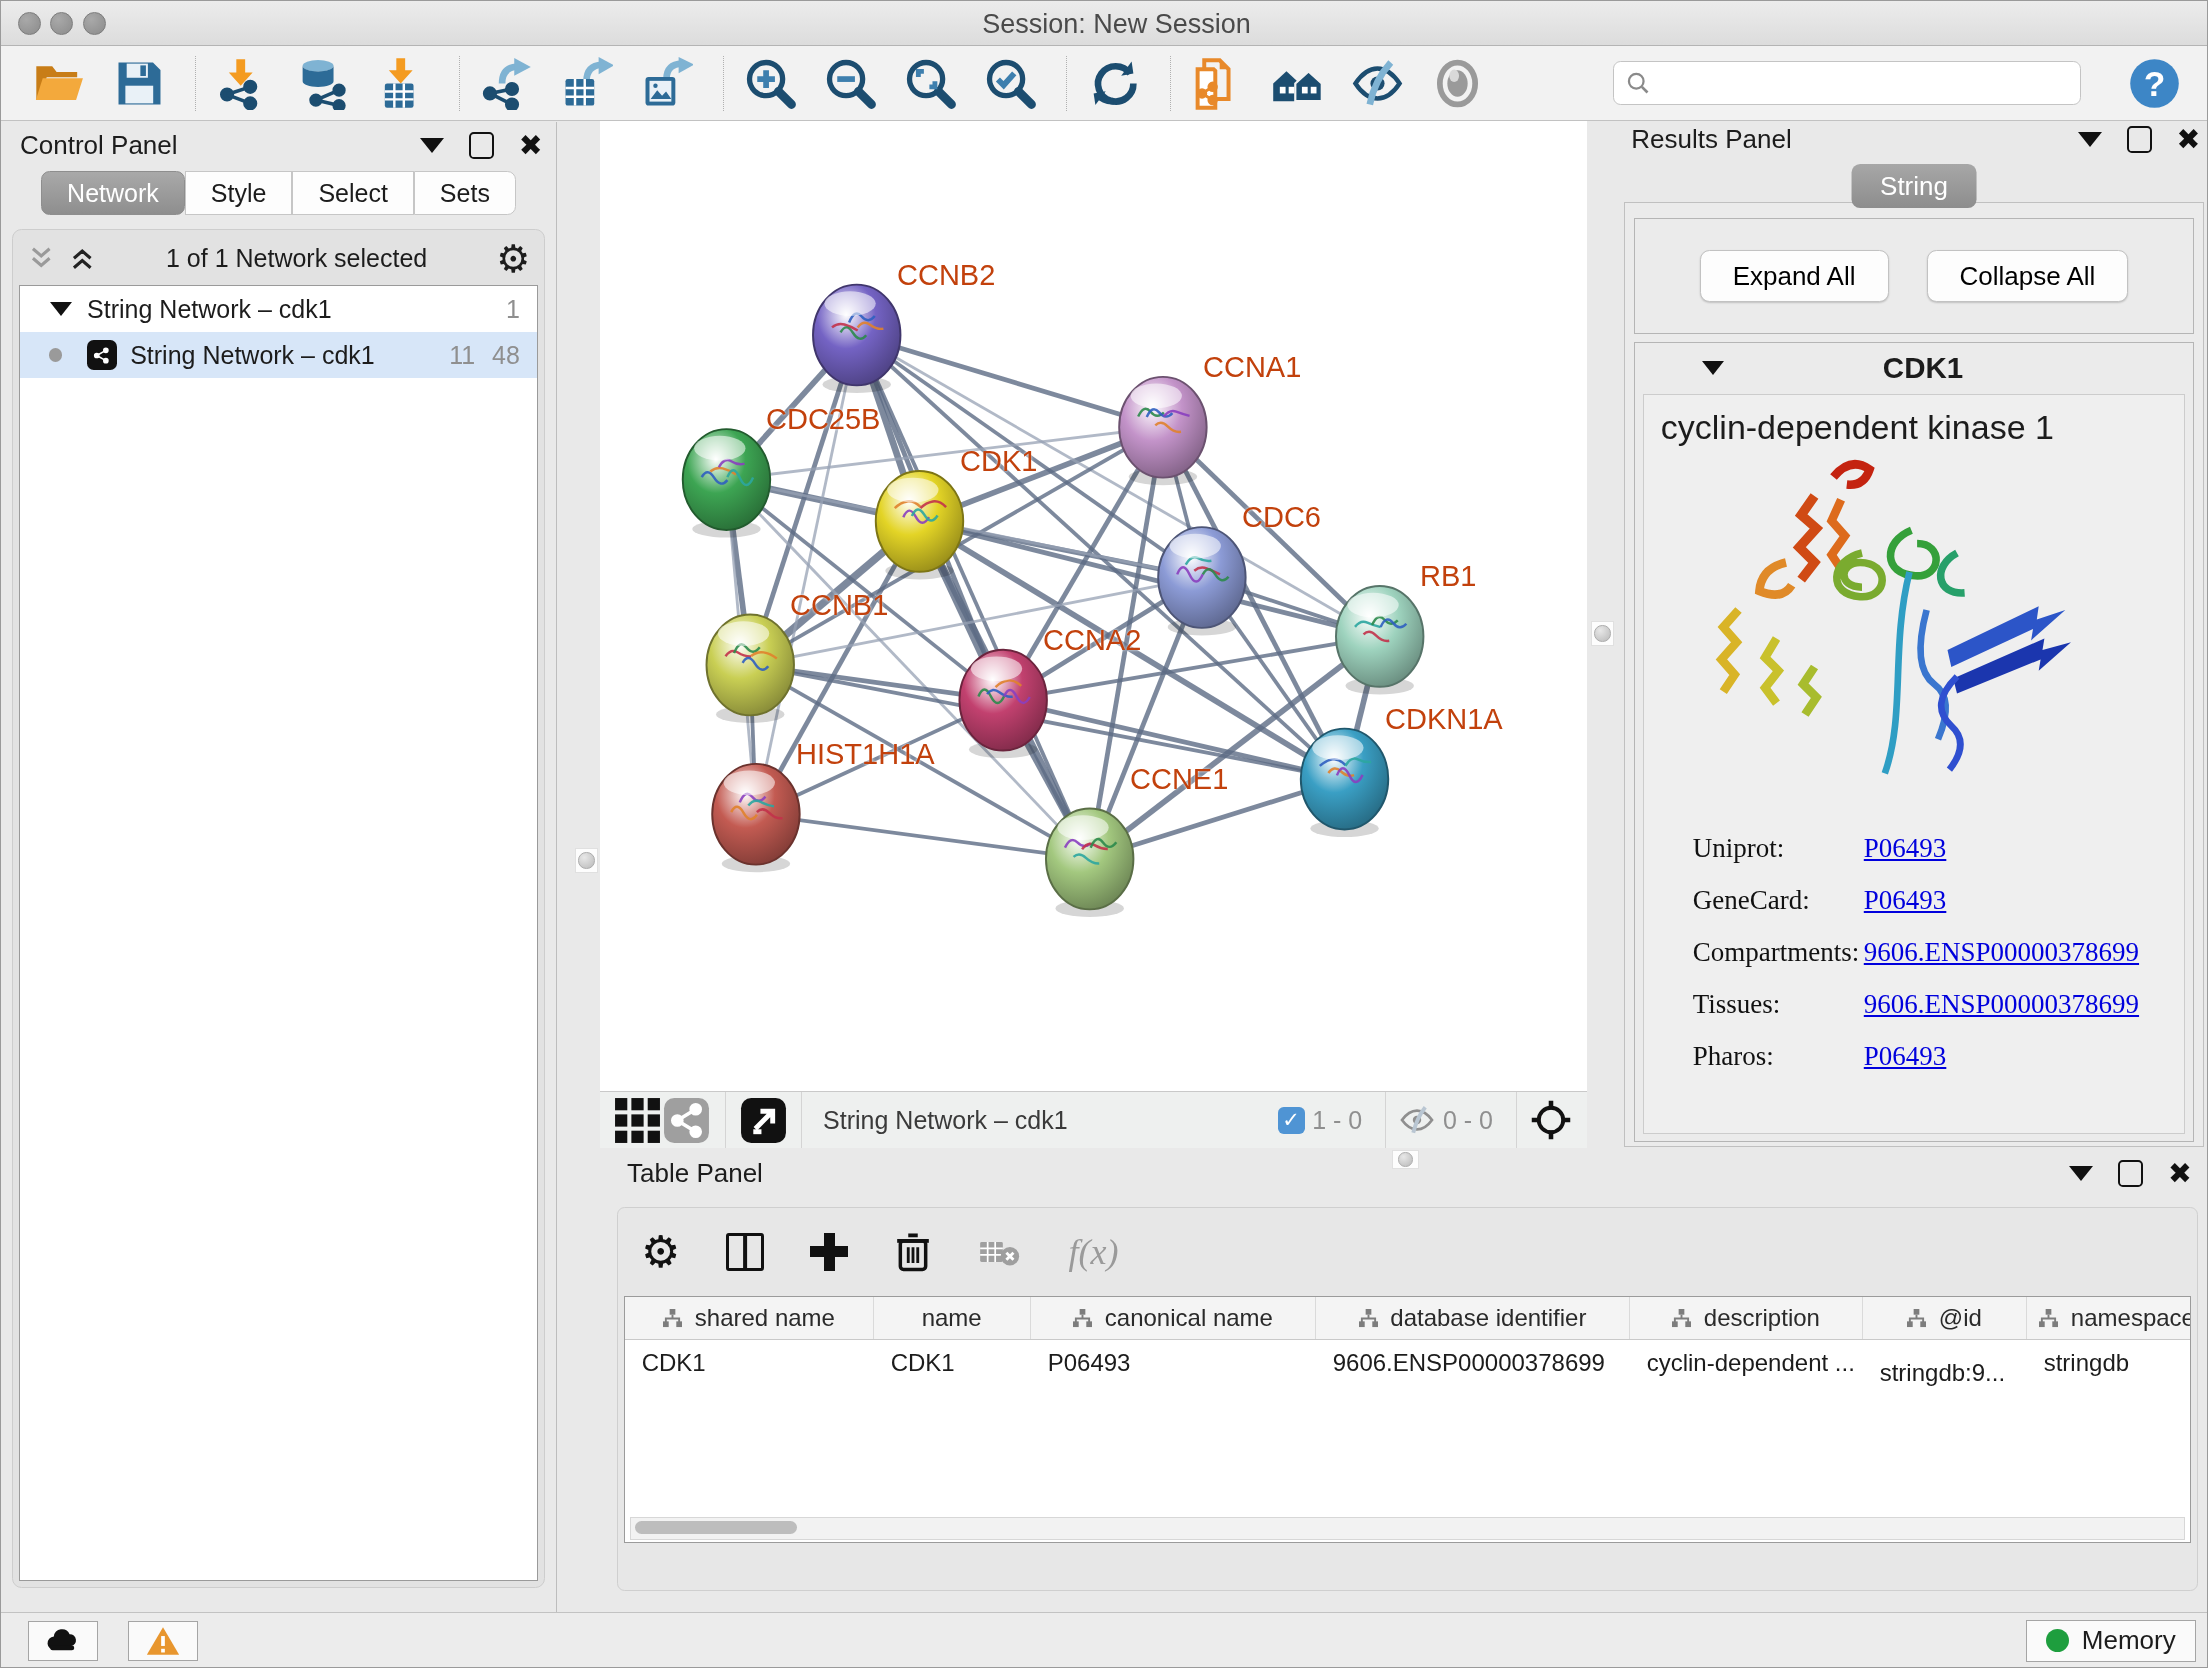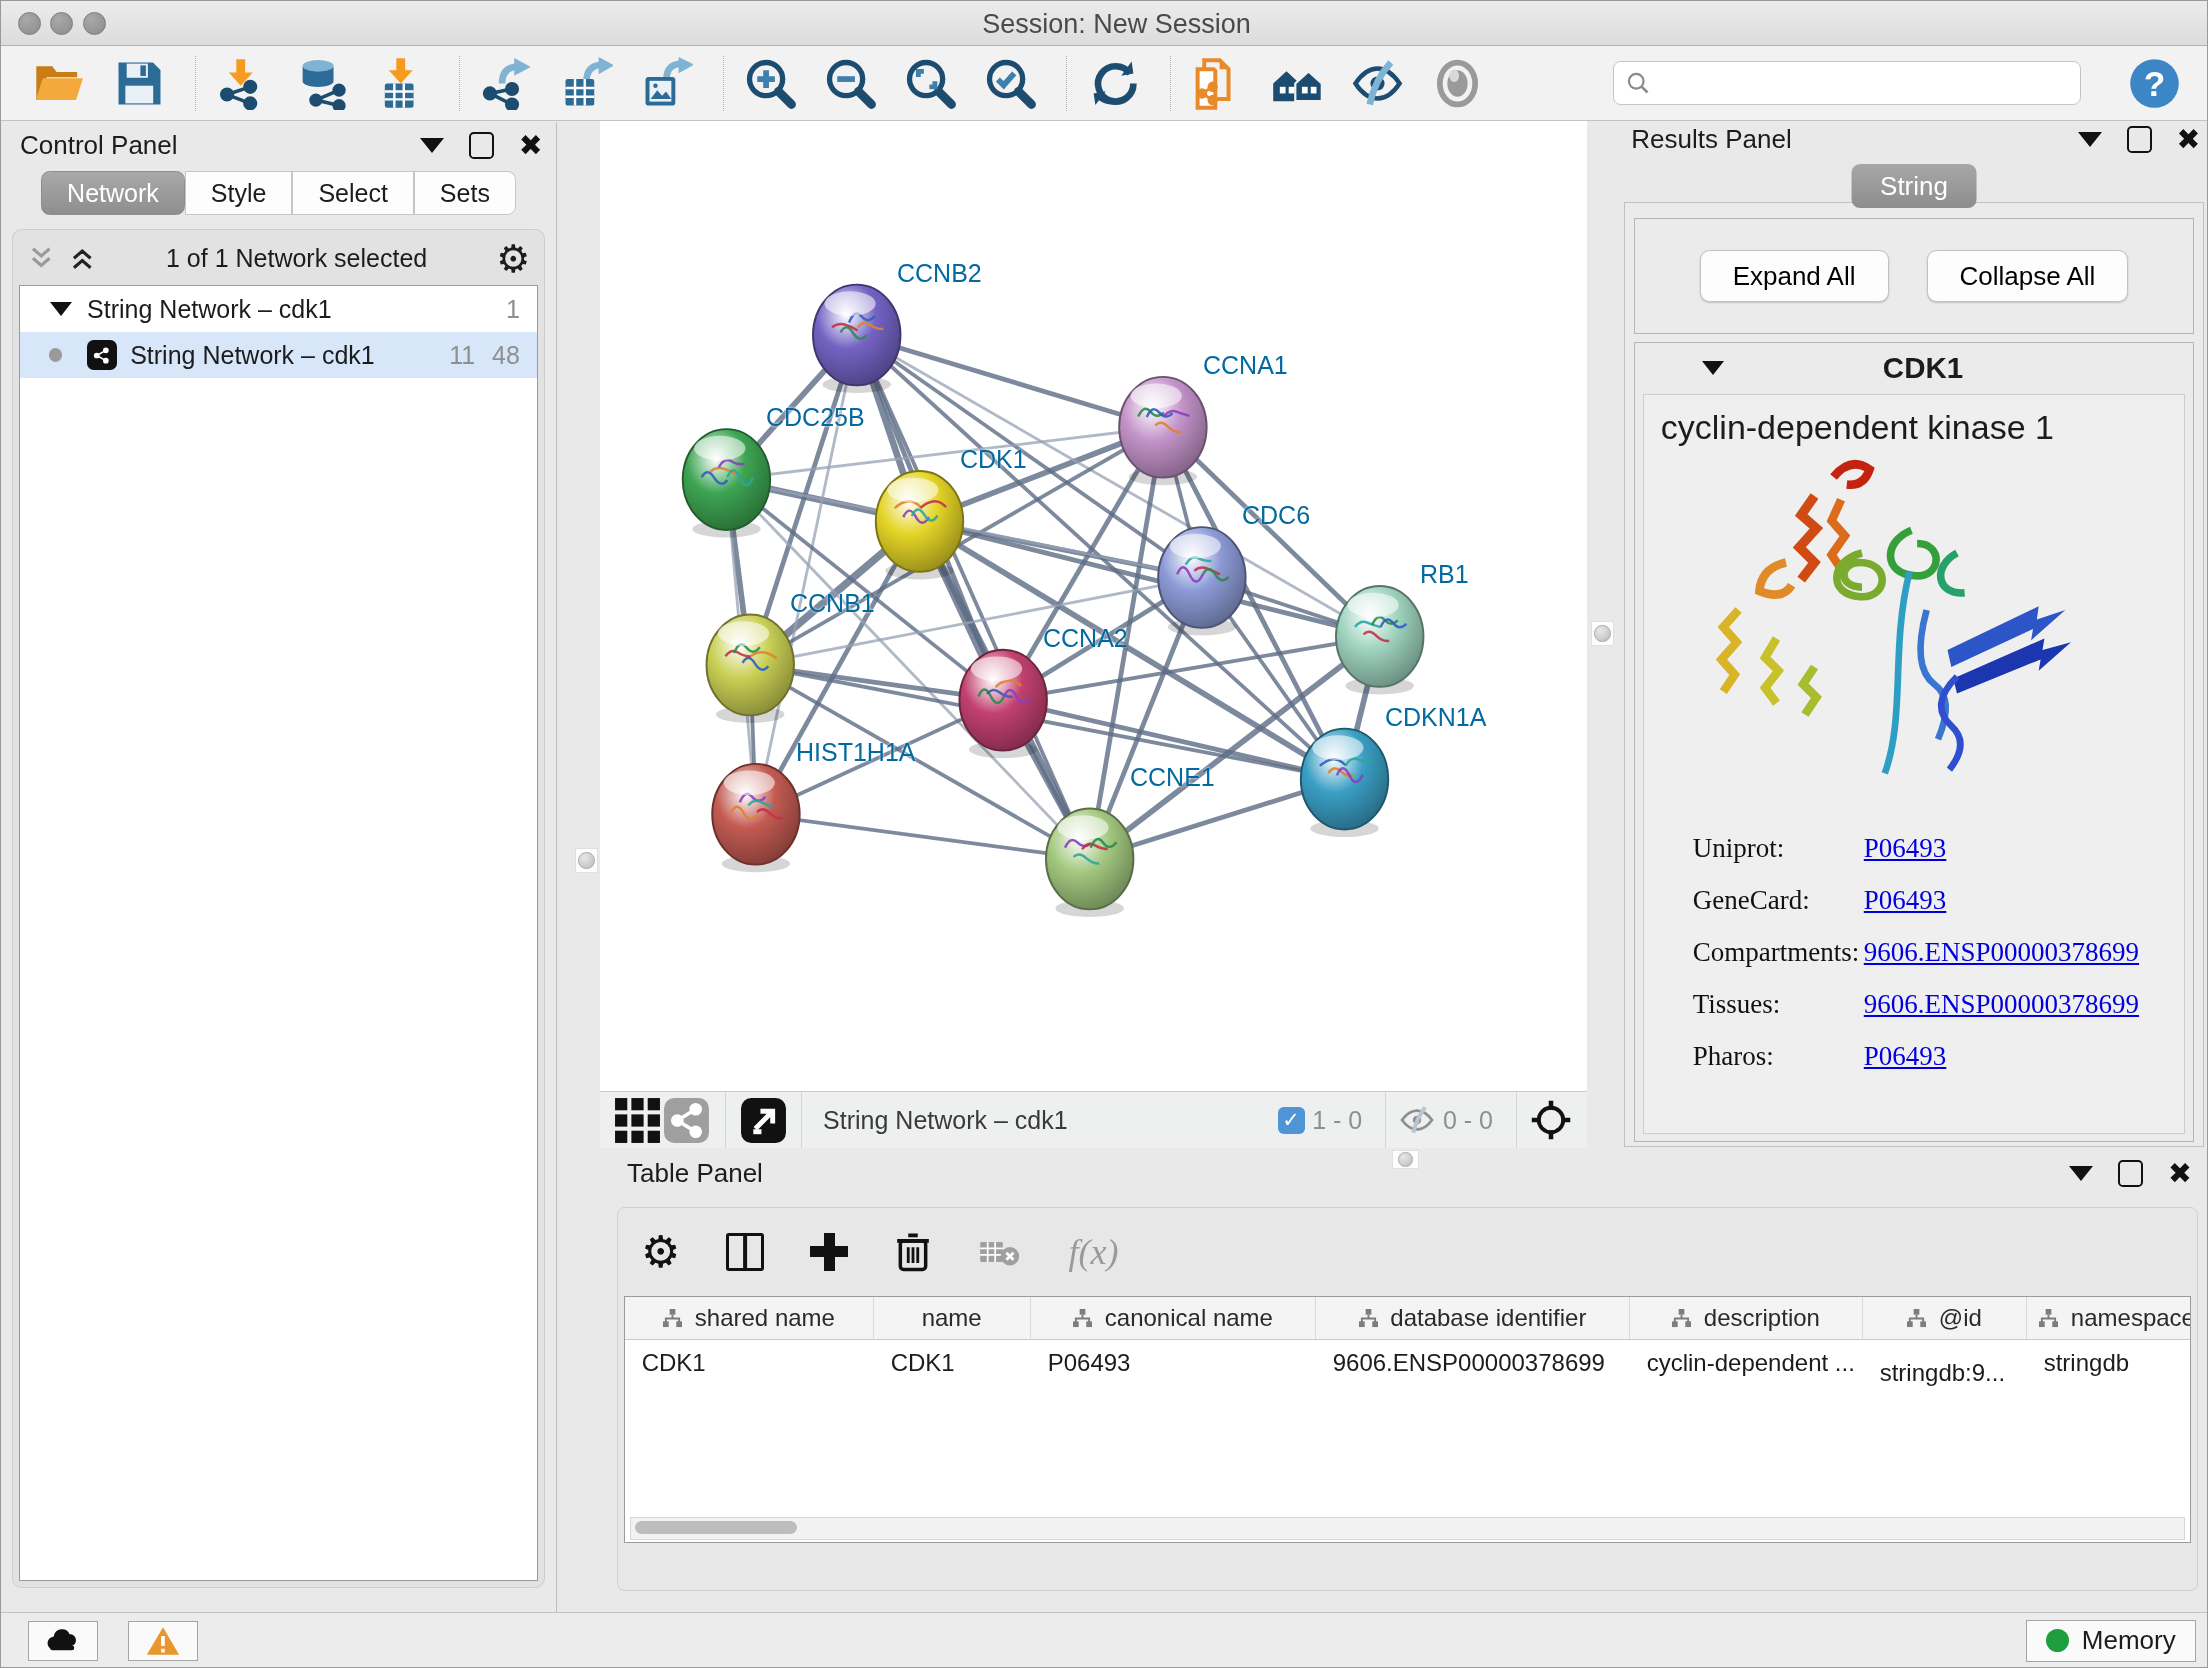--- a/index.html
+++ b/index.html
@@ -43,21 +43,21 @@
   .tree-row{height:46px;display:flex;align-items:center;font-size:25px;}
   .tree-row .grow{flex:1 1 auto;}
   .tree-row.selected{background:#d7e6f8;}
   .tri-down{width:0;height:0;border-left:11.4px solid transparent;border-right:11.4px solid transparent;border-top:14.3px solid #111;margin:0 15px 0 30px;}
   .dot{width:13.3px;height:13.3px;border-radius:50%;background:#9a9a9a;margin:0 25px 0 28.5px;}
   .share-chip{width:30px;height:30px;border-radius:6.7px;background:#111;display:flex;align-items:center;justify-content:center;margin-right:13.3px;}
   .count{color:#8f8f8f;margin-right:17px;}
   
   .net-canvas{position:absolute;left:599px;top:120px;width:987px;height:970px;background:#fff;}
   #net-svg{position:absolute;left:0;top:0;}
-  .node-label{position:absolute;font-size:25px;color:#0369a1;white-space:nowrap;text-shadow:0 0 2.9px #fff;}
+  .node-label{position:absolute;font-size:29px;color:#c2410c;white-space:nowrap;text-shadow:0 0 2.9px #fff;}
   .knob{position:absolute;width:21px;height:23px;background:#fdfdfd;border:1px solid #e0e0e0;display:flex;align-items:center;justify-content:center;}
   .knob i{display:block;width:14.3px;height:14.3px;border-radius:50%;background:radial-gradient(circle at 35% 30%,#e8e8e8,#b9b9b9);border:1px solid #adadad;}
   .net-toolbar{position:absolute;left:599px;top:1090px;width:987px;height:56px;background:#eef0ef;
                border-top:1px solid #c9c9c9;display:flex;align-items:center;font-size:25px;color:#3a3a3a;}
   .nt-sep{height:56px;border-left:1px solid #d4d4d4;margin:0 13.3px;}
   .nt-name{flex:1 1 auto;padding-left:7.6px;}
   .nt-count{color:#8f8f8f;margin:0 9.5px 0 7.6px;}
   .chk{width:27px;height:27px;border-radius:5.7px;background:#4f94d4;color:#fff;font-size:21px;font-weight:bold;
        display:flex;align-items:center;justify-content:center;}
   

